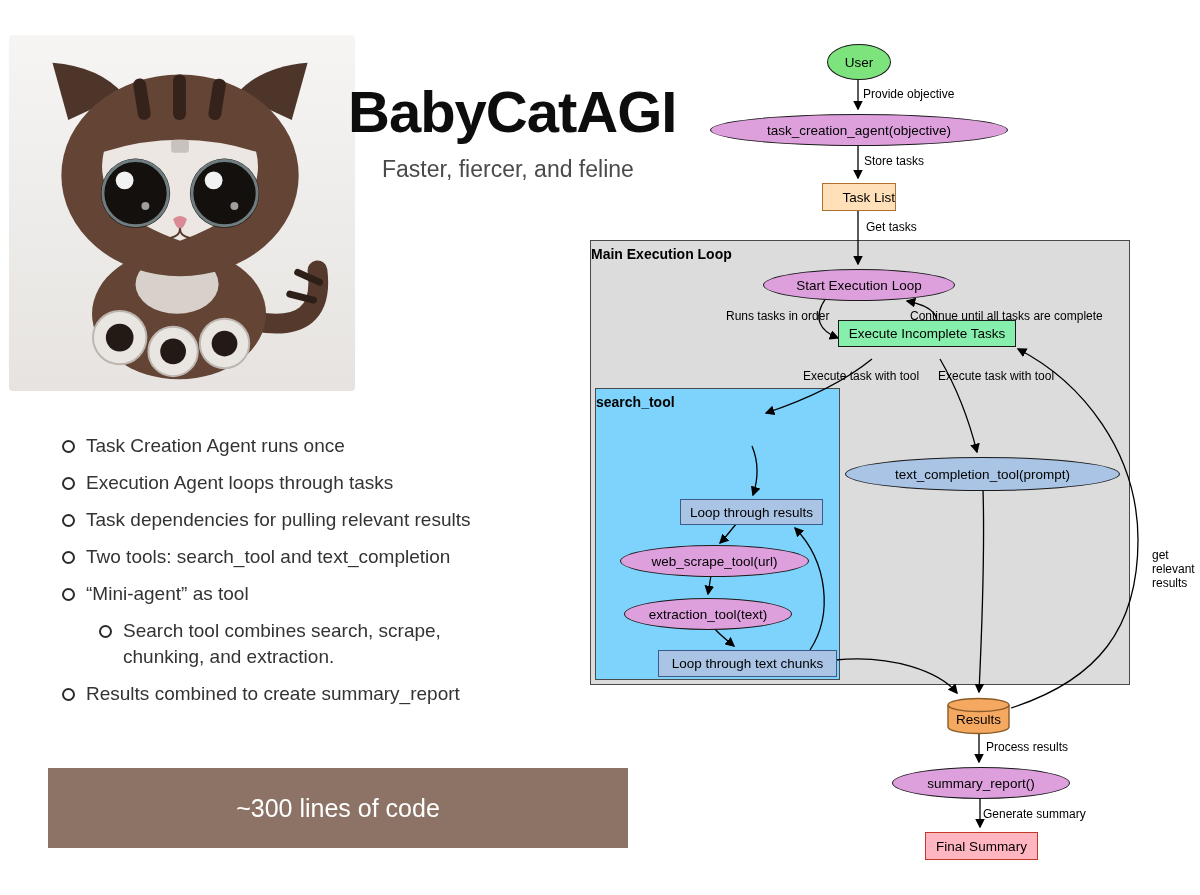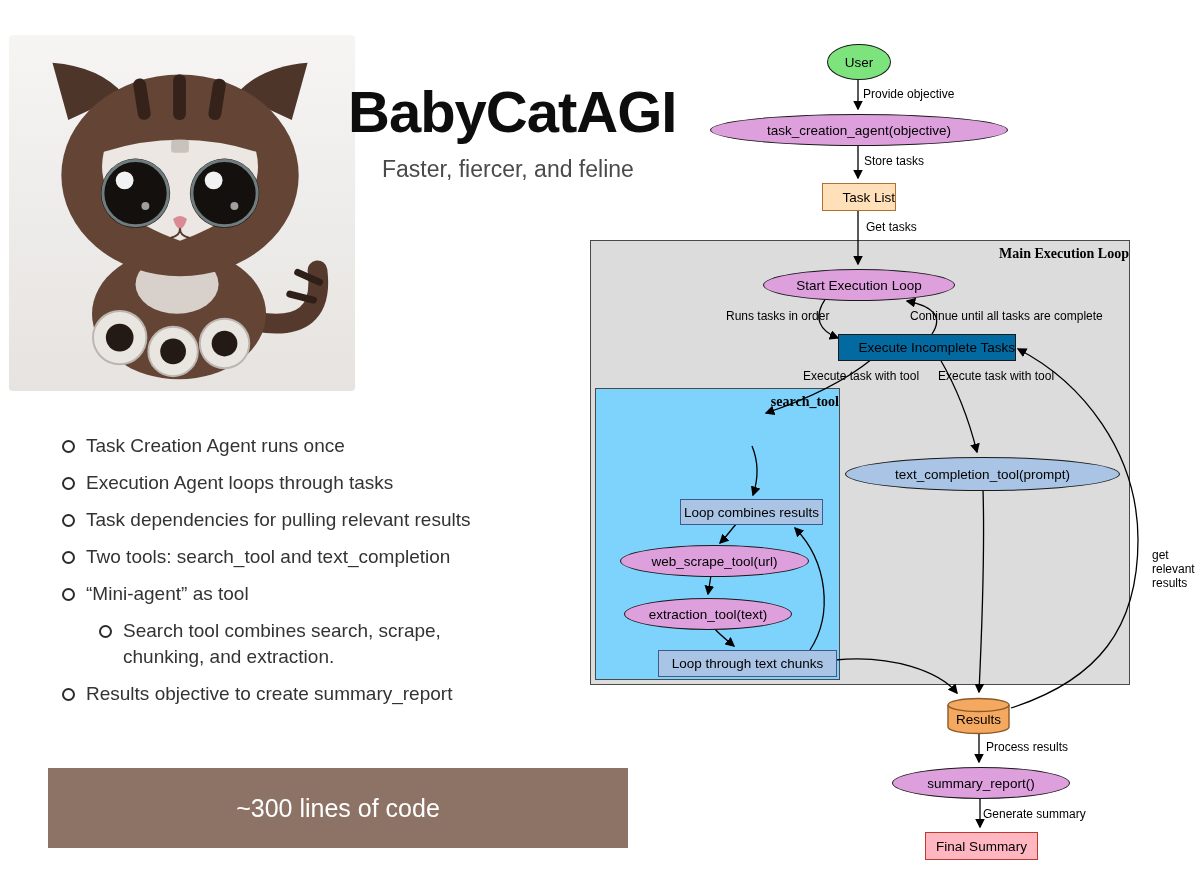--- a/index.html
+++ b/index.html
@@ -20,22 +20,22 @@
   .bullets li.sub{margin-left:37px;}
   .bullets li.sub .txt{max-width:352px;display:inline-block;}
 
   .code-banner{position:absolute;left:48px;top:768px;width:580px;height:80px;
                display:flex;align-items:center;justify-content:center;}
   .code-banner span{font-size:25px;font-weight:400;color:#ffffff;}
 
   
   .edges{position:absolute;left:0;top:0;width:1200px;height:895px;z-index:3;pointer-events:none;}
   .container-box{position:absolute;border:1.4px solid #4a4a4a;z-index:1;}
-  .container-box .box-title{position:absolute;top:5px;left:0;width:100%;text-align:right;
-                            font-weight:700;font-size:14px;color:#000;font-family:Liberation Serif, serif;}
+  .container-box .box-title{position:absolute;top:5px;left:0;width:100%;text-align:left;
+                            font-weight:700;font-size:14px;color:#000;}
   .container-box.inner{z-index:2;}
 
   .node{position:absolute;z-index:4;display:flex;align-items:center;justify-content:center;
         font-size:13.5px;color:#000;text-align:center;}
   .ellipse{border:1.3px solid #1a1a1a;border-radius:50%;}
   .rect{border:1.3px solid #1a1a1a;}
   .rect.blue{border-color:#3d5a8a;}
   .rect.task{border-color:#b07030;justify-content:flex-end;}
   .rect.final{border-color:#c0392b;}
 
@@ -114,21 +114,21 @@
     <li>
         <span class="marker"></span>
         <span class="txt">“Mini-agent” as tool</span>
       </li>
     <li class="sub">
         <span class="marker"></span>
         <span class="txt">Search tool combines search, scrape, chunking, and extraction.</span>
       </li>
     <li>
         <span class="marker"></span>
-        <span class="txt">Results objective to create summary_report</span>
+        <span class="txt">Results combined to create summary_report</span>
       </li>
   </ul>
 
   <div class="code-banner" style="background-color: rgb(141, 115, 102);">
     <span>~300 lines of code</span>
   </div>
 
   <div class="container-box" style="left: 590px; top: 240px; width: 538px; height: 443px; background-color: rgb(220, 220, 220);">
     <div class="box-title">Main Execution Loop</div>
   </div>
@@ -172,27 +172,27 @@
     </div>
 
   <div class="node rect task" style="left: 822px; top: 183px; width: 72px; height: 26px; background-color: rgb(255, 224, 184);">
     <span>Task List</span>
     </div>
 
   <div class="node ellipse" style="left: 763px; top: 269px; width: 190px; height: 30px; background-color: rgb(221, 160, 221);">
     <span>Start Execution Loop</span>
     </div>
 
-  <div class="node rect" style="left: 838px; top: 334px; width: 176px; height: 25px; background-color: #0369a1; justify-content: flex-end;">
+  <div class="node rect" style="left: 838px; top: 320px; width: 176px; height: 25px; background-color: #86efac;">
     <span>Execute Incomplete Tasks</span>
     </div>
 
 
   <div class="node rect blue" style="left: 680px; top: 499px; width: 141px; height: 24px; background-color: rgb(169, 196, 228);">
-    <span>Loop combines results</span>
+    <span>Loop through results</span>
     </div>
 
   <div class="node ellipse" style="left: 620px; top: 545px; width: 187px; height: 30px; background-color: rgb(221, 160, 221);">
     <span>web_scrape_tool(url)</span>
     </div>
 
   <div class="node ellipse" style="left: 624px; top: 598px; width: 166px; height: 30px; background-color: rgb(221, 160, 221);">
     <span>extraction_tool(text)</span>
     </div>
 

